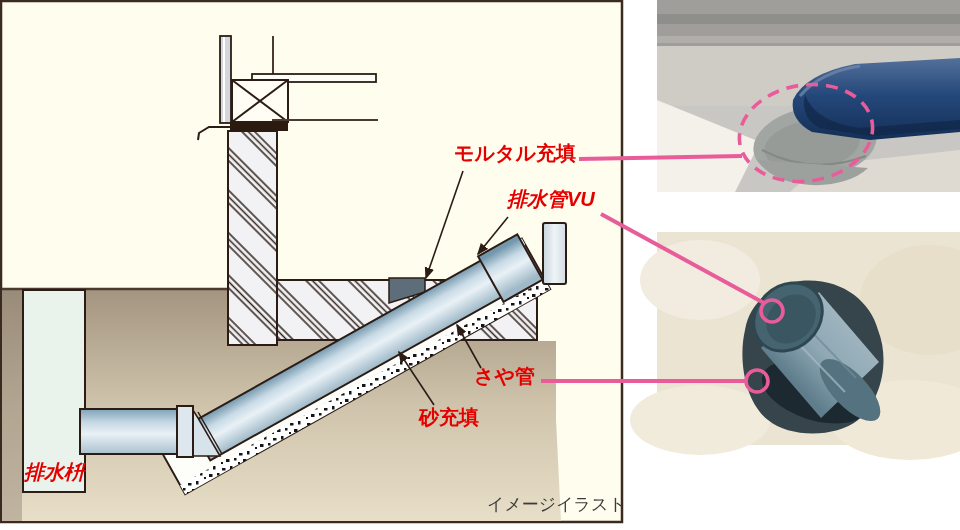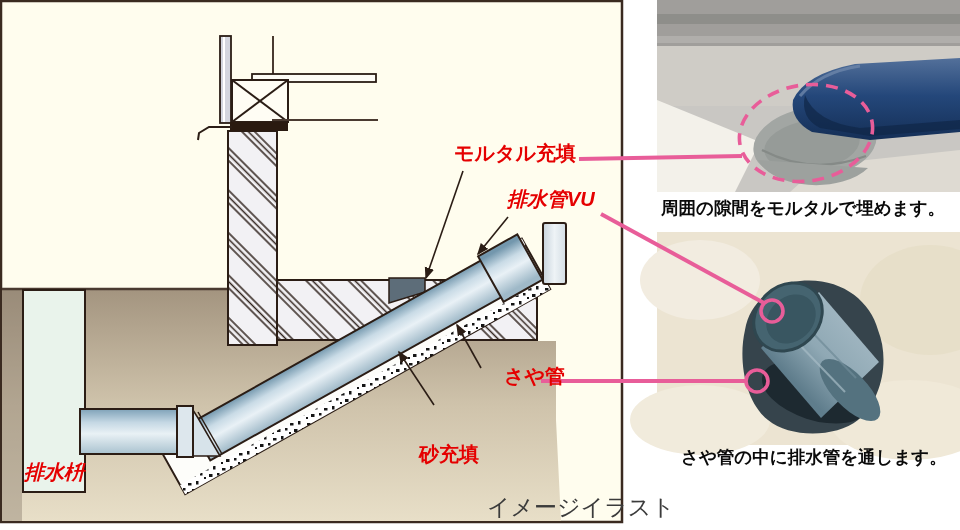--- a/index.html
+++ b/index.html
@@ -2,21 +2,21 @@
 <html><head>
 <meta charset="utf-8">
 <style>
   html,body{margin:0;padding:0;}
   body{width:960px;height:530px;position:relative;background:#ffffff;
        font-family:"Liberation Sans","DejaVu Sans",sans-serif;overflow:hidden;}
   #stage{position:absolute;left:0;top:0;width:820px;height:530px;}
   svg{position:absolute;left:0;top:0;display:block;}
   .lbl{position:absolute;color:#e50000;font-weight:bold;font-size:20px;line-height:1.05;white-space:nowrap;}
   .cap{position:absolute;color:#0a0a0a;font-weight:bold;font-size:17.5px;line-height:1.1;white-space:nowrap;letter-spacing:0px;}
-  .note{position:absolute;color:#3b3b3b;font-size:23px;line-height:1;white-space:nowrap;}
+  .note{position:absolute;color:#3b3b3b;font-size:17px;line-height:1;white-space:nowrap;}
 </style>
 </head>
 <body>
 
 <div id="stage">
 
 <svg width="960" height="530" viewBox="0 0 960 530">
   <defs>
     <pattern id="hatch" width="30" height="30" patternUnits="userSpaceOnUse" patternTransform="rotate(45)">
       <rect width="30" height="30" fill="#f2f1f4"></rect>
@@ -172,22 +172,20 @@
     <line x1="579" y1="159" x2="742" y2="156"></line>
     <line x1="601" y1="214" x2="764" y2="303"></line>
     <line x1="541" y1="381" x2="746" y2="381"></line>
     <circle cx="772" cy="311" r="11" stroke-width="3.6"></circle>
     <circle cx="757" cy="381" r="11" stroke-width="3.6"></circle>
   </g>
 </svg>
 
 <div class="lbl" style="left:454px;top:143px;">モルタル充填</div>
 <div class="lbl" style="left:507px;top:189px;font-style:italic;">排水管VU</div>
-<div class="lbl" style="left:504px;top:366px;">さや管</div>
-<div class="lbl" style="left:419px;top:407px;margin-top:37px;">砂充填</div>
+<div class="lbl" style="left:474px;top:366px;">さや管</div>
+<div class="lbl" style="left:419px;top:407px;">砂充填</div>
 <div class="lbl" style="left:24px;top:462px;font-style:italic;">排水枡</div>
 
 <div class="note" style="left:487px;top:496px;">イメージイラスト</div>
 
-<div class="cap" style="left:661px;top:199px;">周囲の隙間をモルタルで埋めます。</div>
-<div class="cap" style="left:681px;top:448px;">さや管の中に排水管を通します。</div>
 
 </div>
 
 </body></html>

